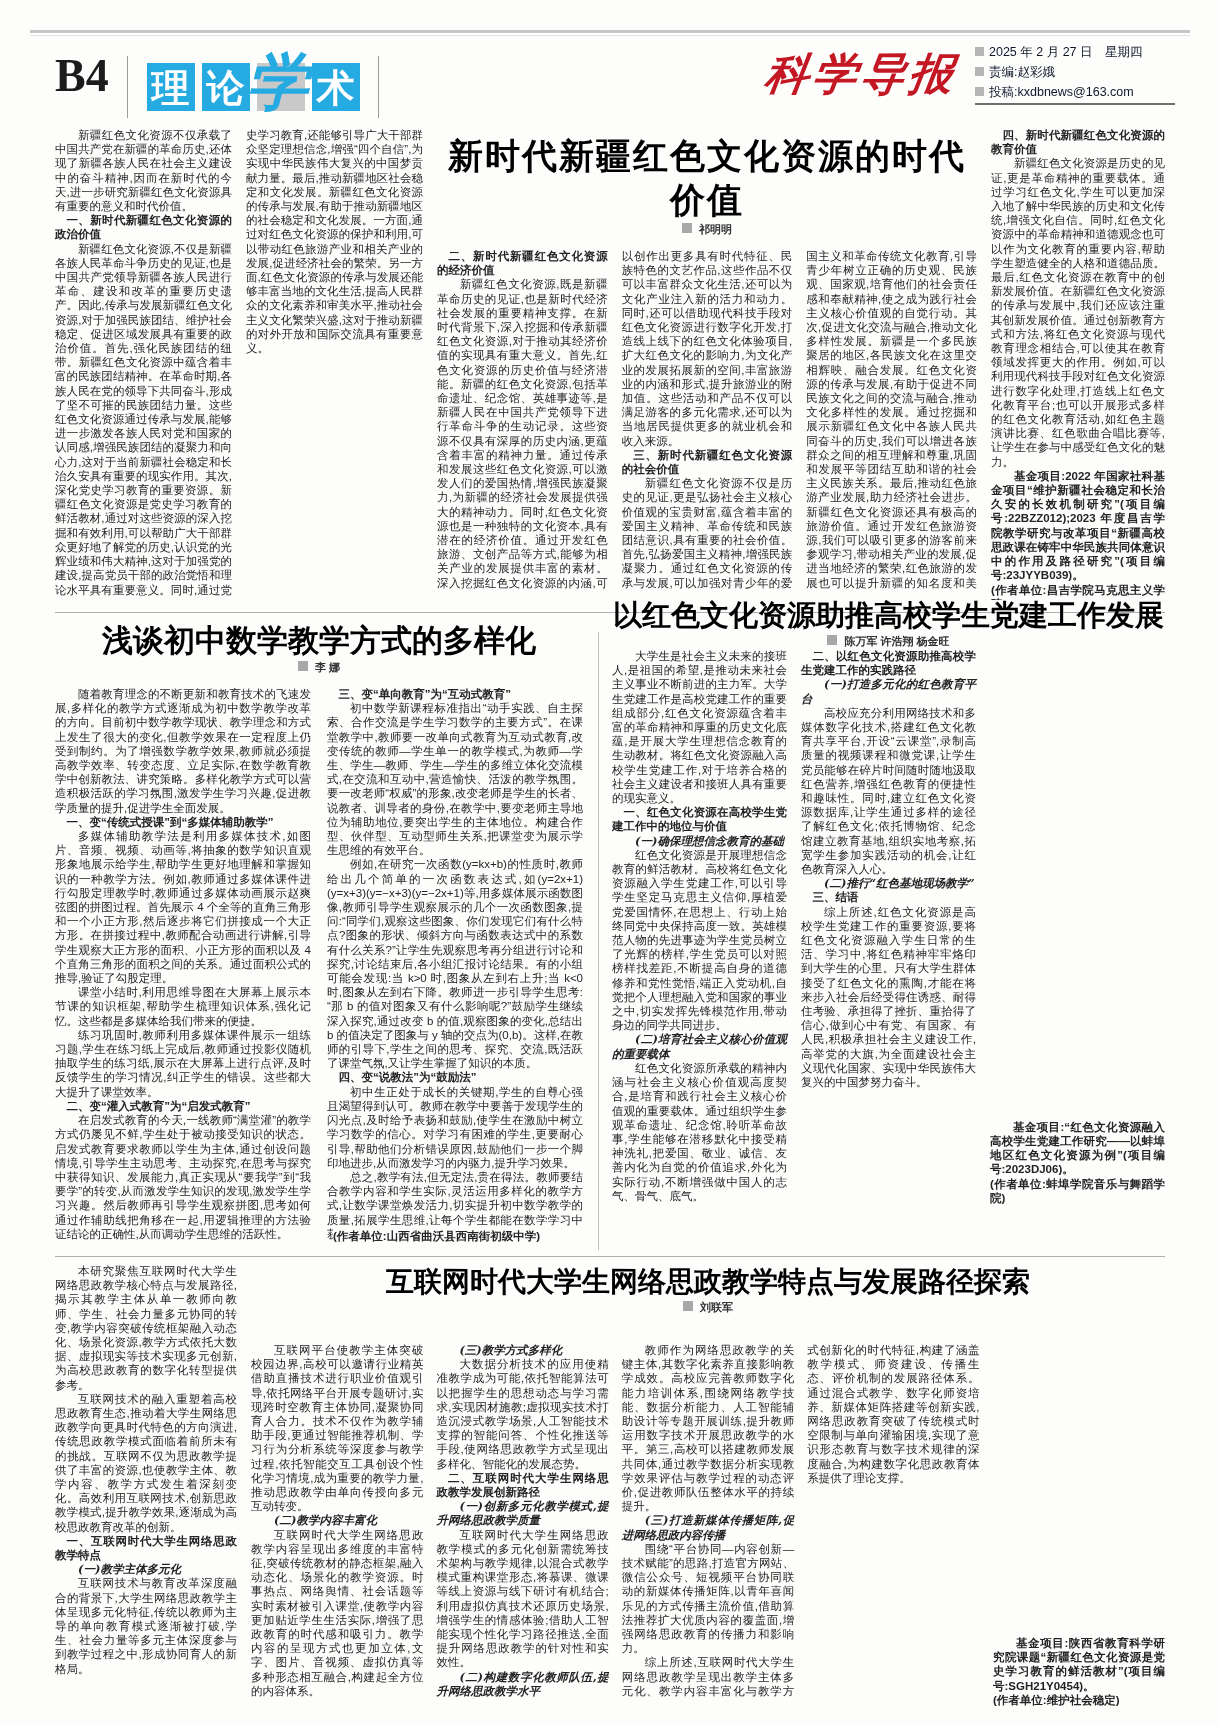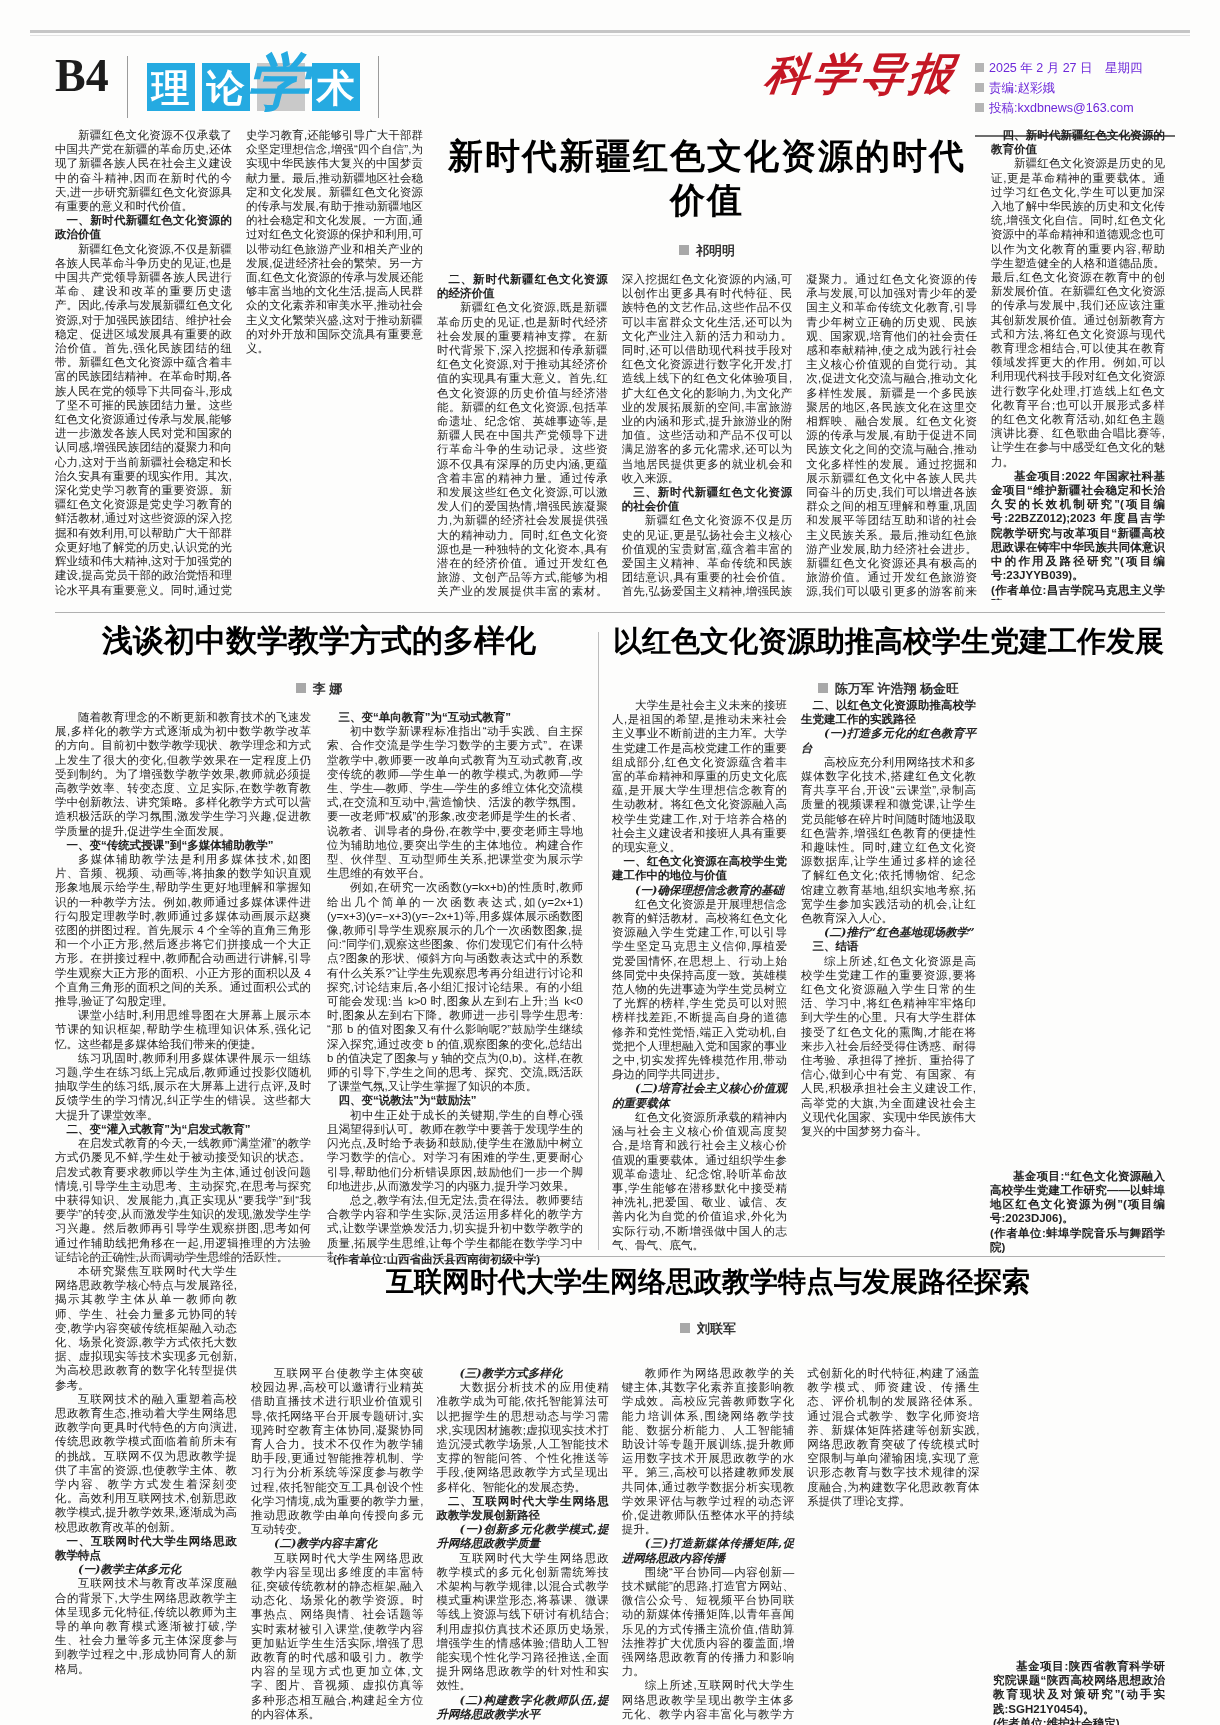--- a/index.html
+++ b/index.html
@@ -13,51 +13,51 @@
   .mast-vline{display:inline-block;width:1px;height:62px;background:#9b9b9b;margin:0 14px;vertical-align:middle;}
   .logo-tiles{display:inline-flex;align-items:center;gap:7px;vertical-align:middle;}
   .tile{display:inline-block;width:48px;height:48px;background:#25aae1;color:#fff;font-weight:bold;
         font-size:38px;line-height:50px;text-align:center;}
   .tile.gray{background:#c9c9c9;position:relative;color:transparent;}
   .tile.gray .xue{position:absolute;left:-10px;top:-12px;color:#25aae1;font-family:"DejaVu Serif",serif;
         font-style:italic;font-weight:bold;font-size:62px;line-height:62px;}
   .mast-right{position:absolute;right:0;top:0;display:flex;align-items:flex-start;}
   .paper-logo{color:#c41724;font-family:"DejaVu Serif",serif;font-style:italic;font-weight:bold;
         font-size:44px;line-height:64px;letter-spacing:4px;transform:skewX(-8deg);margin-right:18px;}
-  .issue-info{width:200px;border-bottom:2px solid #6d6d6d;padding-bottom:17px;font-size:12.5px;line-height:20px;color:#6d28d9;margin-top:16px;}
+  .issue-info{width:200px;border-bottom:2px solid #6d6d6d;padding-bottom:1px;font-size:12.5px;line-height:20px;color:#0f172a;}
   .issue-info .row{white-space:nowrap;}
   .sq{display:inline-block;width:9px;height:9px;background:#b5b5b5;margin-right:5px;}
   
   .body-txt p{margin:0;text-align:justify;font-size:11.5px;line-height:14.2px;color:#232323;}
   .pp-p{text-indent:2em;}
   .pp-h{font-weight:bold;text-indent:1em;}
   .pp-k{text-indent:2em;font-family:"DejaVu Serif",serif;font-style:italic;font-weight:bold;}
   .pp-fund{font-weight:bold;text-indent:2em;}
   .pp-unit{font-weight:bold;text-align:right;}
   .headline{font-weight:bold;text-align:center;color:#000;}
-  .byline{text-align:center;font-size:13px;font-weight:bold;margin-top:20px;color:#333;}
+  .byline{text-align:center;font-size:11px;font-weight:bold;margin-top:0;color:#333;}
   .byline .sq{background:#a8a8a8;width:10px;height:10px;margin-right:7px;}
   .endnote{position:absolute;bottom:0;right:0;background:#fdfdfc;padding-top:2px;}
   .endnote p{margin:0;text-align:justify;font-size:11.5px;line-height:14.2px;}
   
   .art-top{position:absolute;left:55px;top:128px;width:1110px;height:472px;display:flex;gap:14px;}
   .art-top .colblock{overflow:hidden;height:472px;}
   .top-left{width:368px;column-count:2;column-gap:14px;column-fill:auto;}
   .top-center{width:540px;display:flex;flex-direction:column;}
   .top-center .headline{font-size:35px;letter-spacing:2px;line-height:44px;margin-top:6px;}
   .top-center-body{margin-top:12px;flex:1;column-count:3;column-gap:14px;column-fill:auto;overflow:hidden;}
   .top-right{flex:1;overflow:hidden;}
   
   .hrule{position:absolute;left:55px;right:55px;height:1px;background:#b0b0b0;}
   .vrule-mid{position:absolute;left:598px;top:632px;width:1px;height:618px;background:#bdbdbd;}
   
   .art-math{position:absolute;left:55px;top:622px;width:528px;height:632px;}
   .art-math .headline{font-size:31px;line-height:38px;}
   .art-math .bodywrap{position:relative;margin-top:12px;height:556px;column-count:2;column-gap:16px;column-fill:auto;overflow:hidden;}
-  .art-party{position:absolute;left:612px;top:622px;width:553px;height:632px;}
+  .art-party{position:absolute;left:612px;top:596px;width:553px;height:632px;}
   .art-party .headline{font-size:29px;line-height:38px;}
   .art-party .bodywrap{position:relative;height:556px;column-count:3;column-gap:14px;column-fill:auto;overflow:hidden;}
   
   .art-net{position:absolute;left:55px;top:1264px;width:1110px;height:440px;}
   .net-leftcol{position:absolute;left:0;top:0;width:182px;height:440px;overflow:hidden;}
   .net-main{position:absolute;left:196px;top:0;right:0;height:440px;}
   .net-main .headline{font-size:28px;line-height:36px;}
   .net-body{position:relative;margin-top:28px;height:364px;column-count:5;column-gap:13px;column-fill:auto;overflow:hidden;}
 </style>
 </head>
@@ -190,20 +190,20 @@
             <p class="pp-h">二、互联网时代大学生网络思政教学发展创新路径</p>
             <p class="pp-k">(一)创新多元化教学模式,提升网络思政教学质量</p>
             <p class="pp-p">互联网时代大学生网络思政教学模式的多元化创新需统筹技术架构与教学规律,以混合式教学模式重构课堂形态,将慕课、微课等线上资源与线下研讨有机结合;利用虚拟仿真技术还原历史场景,增强学生的情感体验;借助人工智能实现个性化学习路径推送,全面提升网络思政教学的针对性和实效性。</p>
             <p class="pp-k">(二)构建数字化教师队伍,提升网络思政教学水平</p>
             <p class="pp-p">教师作为网络思政教学的关键主体,其数字化素养直接影响教学成效。高校应完善教师数字化能力培训体系,围绕网络教学技能、数据分析能力、人工智能辅助设计等专题开展训练,提升教师运用数字技术开展思政教学的水平。第三,高校可以搭建教师发展共同体,通过教学数据分析实现教学效果评估与教学过程的动态评价,促进教师队伍整体水平的持续提升。</p>
             <p class="pp-k">(三)打造新媒体传播矩阵,促进网络思政内容传播</p>
             <p class="pp-p">围绕“平台协同—内容创新—技术赋能”的思路,打造官方网站、微信公众号、短视频平台协同联动的新媒体传播矩阵,以青年喜闻乐见的方式传播主流价值,借助算法推荐扩大优质内容的覆盖面,增强网络思政教育的传播力和影响力。</p>
             <p class="pp-p">综上所述,互联网时代大学生网络思政教学呈现出教学主体多元化、教学内容丰富化与教学方式创新化的时代特征,构建了涵盖教学模式、师资建设、传播生态、评价机制的发展路径体系。通过混合式教学、数字化师资培养、新媒体矩阵搭建等创新实践,网络思政教育突破了传统模式时空限制与单向灌输困境,实现了意识形态教育与数字技术规律的深度融合,为构建数字化思政教育体系提供了理论支撑。</p>
           </div>
         <div class="endnote" style="width:172px">
-          <p class="pp-fund">基金项目:陕西省教育科学研究院课题“陕西高校网络思想政治教育现状及对策研究”(动手实践:SGH21Y0454)。</p>
+          <p class="pp-fund">基金项目:陕西省教育科学研究院课题“新疆红色文化资源是党史学习教育的鲜活教材”(项目编号:SGH21Y0454)。</p>
           <p class="pp-unit">(作者单位:维护社会稳定)</p>
         </div>
       </div>
     </div>
   </div>
 
 </div>
 
 </body></html>

